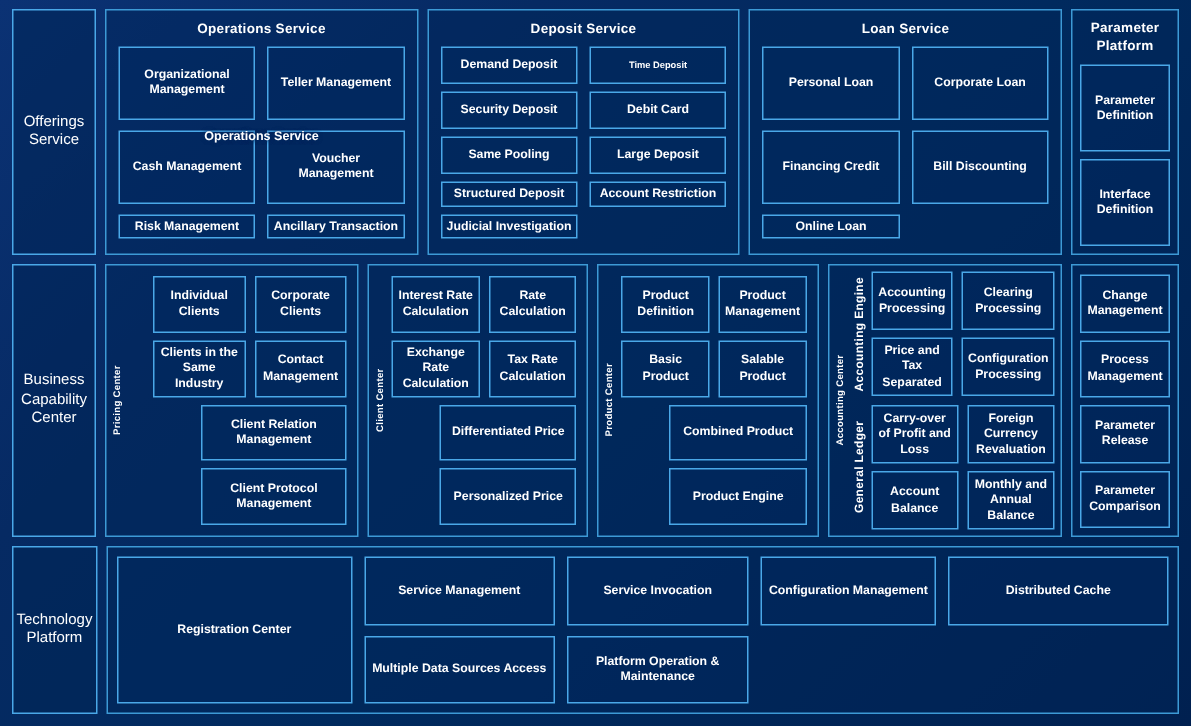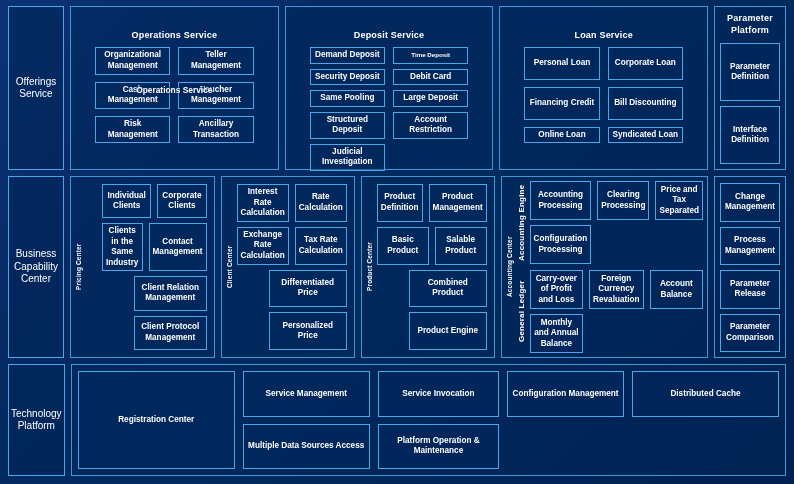--- a/index.html
+++ b/index.html
@@ -44,21 +44,21 @@
     text-align: center;
     padding: 2px;
   }
 
   .group {
     border: 1px solid #3d9ad6;
     background: rgba(1,37,88,0.45);
     position: relative;
     display: flex;
     flex-direction: column;
-    padding: 20px;
+    padding: 4px;
   }
 
   .group-title {
     color: #ffffff;
     font-size: 9px;
     font-weight: bold;
     text-align: center;
     padding: 3px 0 5px 0;
     letter-spacing: .2px;
   }
@@ -156,21 +156,21 @@
   .wide-row { flex: 1.05; display: flex; }
   .wide-row .cell { flex: 1; margin-left: 32px; }
 
   
   #acct-center { padding: 4px 4px 4px 2px; }
   .acct-inner { flex: 1; display: flex; flex-direction: column; gap: 6px; }
   .acct-block { flex: 1; display: flex; flex-direction: row; gap: 2px; }
   .acct-grid {
     flex: 1;
     display: grid;
-    grid-template-columns: 1fr 1fr 1fr;
+    grid-template-columns: 1fr 1fr;
     grid-template-rows: 1fr 1fr;
     gap: 5px 6px;
   }
 
   
   #row-technology { flex: 1; }
   #tech-group { flex: 1; padding: 6px; }
   #tech-grid {
     flex: 1;
     display: grid;
@@ -218,21 +218,20 @@
     </div>
 
     <div class="group svc-group">
       <div class="group-title">Loan Service</div>
       <div class="svc-grid">
         <div class="cell">Personal Loan</div>
         <div class="cell">Corporate Loan</div>
         <div class="cell">Financing Credit</div>
         <div class="cell">Bill Discounting</div>
         <div class="cell">Online Loan</div>
-        <div class="cell">Syndicated Loan</div>
       </div>
     </div>
 
     <div id="param-rail">
       <div class="group-title">Parameter Platform</div>
       <div class="cell">Parameter Definition</div>
       <div class="cell">Interface Definition</div>
     </div>
   </div>
 

